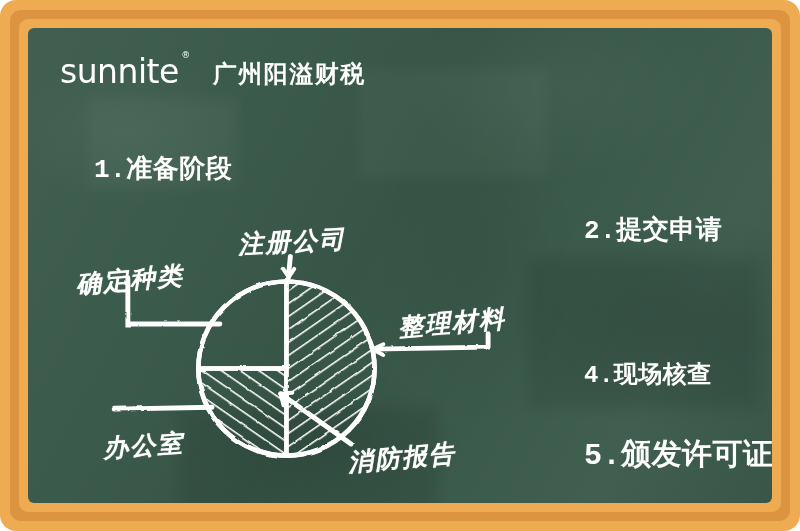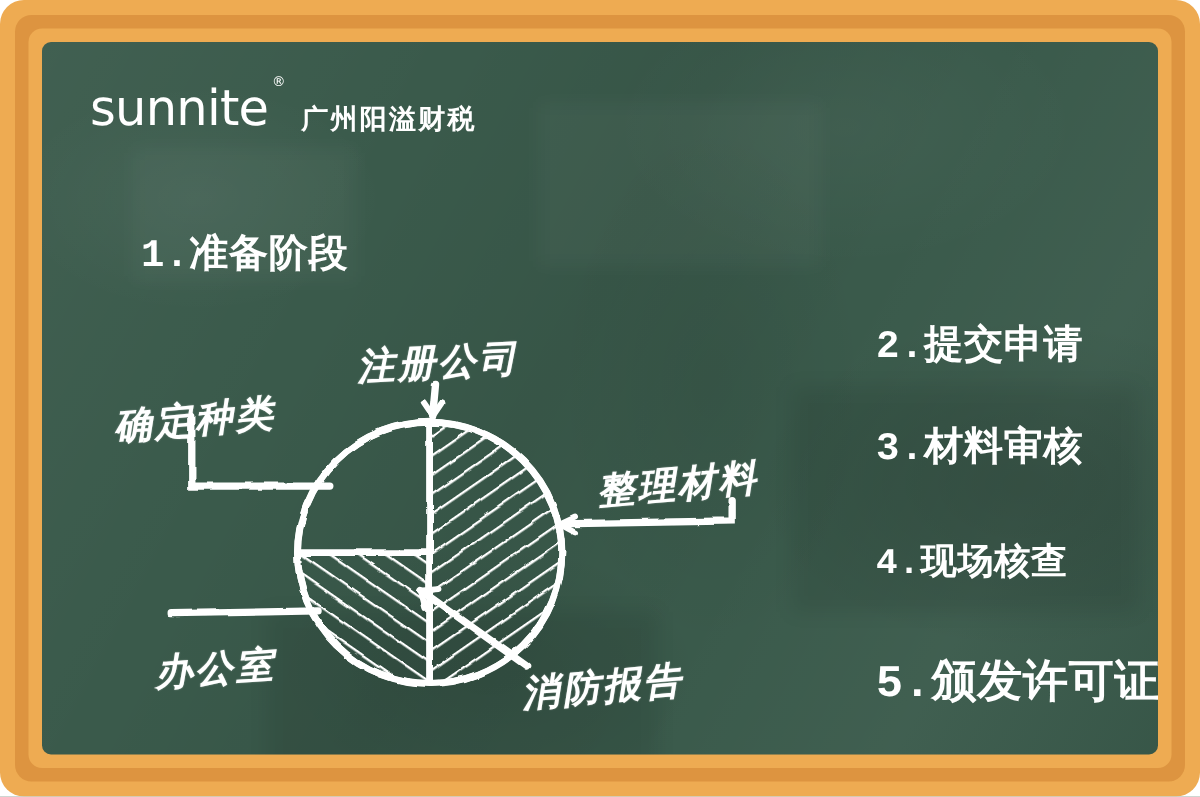--- a/index.html
+++ b/index.html
@@ -43,33 +43,33 @@
       radial-gradient(ellipse 150px 260px at 60% 48%, rgba(0,0,0,.06), rgba(0,0,0,0) 70%),
       linear-gradient(118deg, rgba(255,255,255,.035) 0%, rgba(255,255,255,0) 28%,
                       rgba(0,0,0,.055) 46%, rgba(255,255,255,0) 64%,
                       rgba(255,255,255,.03) 82%, rgba(0,0,0,.04) 100%);
   }
   .smudge{position:absolute;pointer-events:none;background:rgba(255,255,255,.03);filter:blur(6px);}
   .smudge.d{background:rgba(0,0,0,.07);}
 
   
   .logo-row{
-    position:absolute;left:32px;top:27px;display:flex;align-items:flex-end;gap:12px;
+    position:absolute;left:32px;top:27px;display:flex;align-items:flex-end;gap:24px;
   }
   .logo-mark{
     position:relative;color:#ffffff;font-size:33px;line-height:1;
     letter-spacing:-0.5px;font-weight:400;
     font-family:"DejaVu Sans","Liberation Sans",sans-serif;
   }
   .logo-reg{
     position:absolute;top:-4px;right:-11px;font-size:9px;line-height:1;color:#ffffff;
   }
   .logo-cn{
-    color:#ffffff;font-size:18px;line-height:1;font-weight:700;letter-spacing:1.5px;
-    font-family:Liberation Serif, serif;padding-left:10px;
+    color:#ffffff;font-size:24px;line-height:1;font-weight:700;letter-spacing:1.5px;
+    font-family:Liberation Mono, monospace;padding-left:10px;
   }
 
   
   .step{
     position:absolute;color:#ffffff;font-weight:700;letter-spacing:.5px;
     font-family:Liberation Mono, monospace;white-space:nowrap;
   }
   .step-1{left:66px;top:123px;font-size:26px;}
   .step-2{left:556px;top:184px;font-size:26px;}
   .step-3{left:556px;top:252px;font-size:26px;}
@@ -110,21 +110,20 @@
      <div class="logo-row">
        <div class="logo-mark">
          <span>sunnite</span>
          <span class="logo-reg">®</span>
        </div>
        <div class="logo-cn">广州阳溢财税</div>
      </div>
 
      <div class="step step-1">1.准备阶段</div>
      <div class="step step-2">2.提交申请</div>
-     <div class="step step-3">3.材料审核</div>
      <div class="step step-4">4.现场核查</div>
      <div class="step step-5">5.颁发许可证</div>
 
      <svg class="chalk-svg" viewBox="0 0 760 491" preserveAspectRatio="none">
        <defs>
 
          <pattern id="hatchR" width="11" height="11" patternTransform="rotate(55)" patternUnits="userSpaceOnUse">
            <line x1="0" y1="0" x2="0" y2="11" stroke="#ffffff" stroke-width="3.2"></line>
          </pattern>
 

